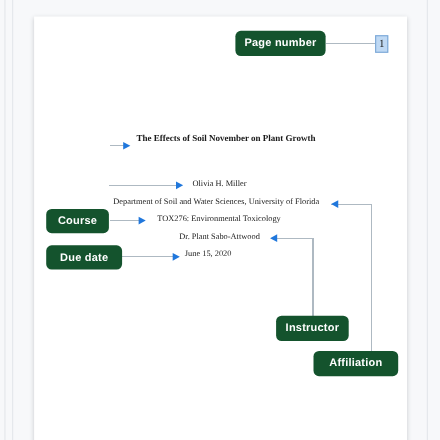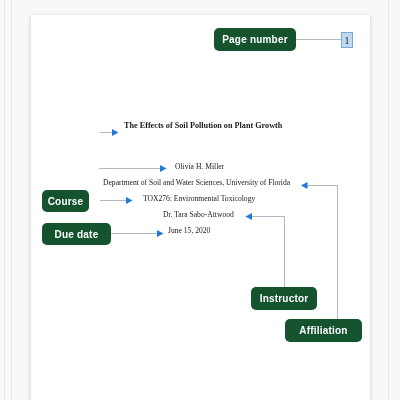--- a/index.html
+++ b/index.html
@@ -43,25 +43,25 @@
       <path d="M160 165 L166.5 168.5 L160 172 Z"></path>
       <path d="M126 197 L132.5 200.5 L126 204 Z"></path>
       <path d="M157 230 L163.5 233.5 L157 237 Z"></path>
       <path d="M307.5 182 L301 185.5 L307.5 189 Z"></path>
       <path d="M252 213 L245.5 216.5 L252 220 Z"></path>
     </g>
   </svg>
 
   <div class="pg-badge" style="left:341px;top:32px;width:10px;height:14px;font-size:10px">1</div>
 
-  <div class="doc" style="left:124px;top:121px;font-size:8.2px;font-weight:700">The Effects of Soil Pollution on Plant Growth</div>
+  <div class="doc" style="left:124px;top:121px;font-size:8.2px;font-weight:700">The Effects of Soil November on Plant Growth</div>
   <div class="doc" style="left:175px;top:162px;font-size:7.6px">Olivia H. Miller</div>
   <div class="doc" style="left:103px;top:178px;font-size:7.6px">Department of Soil and Water Sciences, University of Florida</div>
   <div class="doc" style="left:143px;top:194px;font-size:7.6px">TOX276: Environmental Toxicology</div>
-  <div class="doc" style="left:163px;top:210px;font-size:7.6px">Dr. Tara Sabo-Attwood</div>
+  <div class="doc" style="left:163px;top:210px;font-size:7.6px">Dr. Plant Sabo-Attwood</div>
   <div class="doc" style="left:168px;top:226px;font-size:7.6px">June 15, 2020</div>
 
   <div class="lbl" style="left:214px;top:28px;width:82px;height:23px;font-size:10px">Page number</div>
-  <div class="lbl" style="left:42px;top:190px;width:47px;height:22px;font-size:10px">Course</div>
+  <div class="lbl" style="left:42px;top:190px;width:57px;height:22px;font-size:10px">Course</div>
   <div class="lbl" style="left:42px;top:223px;width:69px;height:22px;font-size:10px">Due date</div>
   <div class="lbl" style="left:251px;top:287px;width:66px;height:23px;font-size:10px">Instructor</div>
   <div class="lbl" style="left:285px;top:319px;width:77px;height:23px;font-size:10px">Affiliation</div>
 </div>
 
 </body></html>

